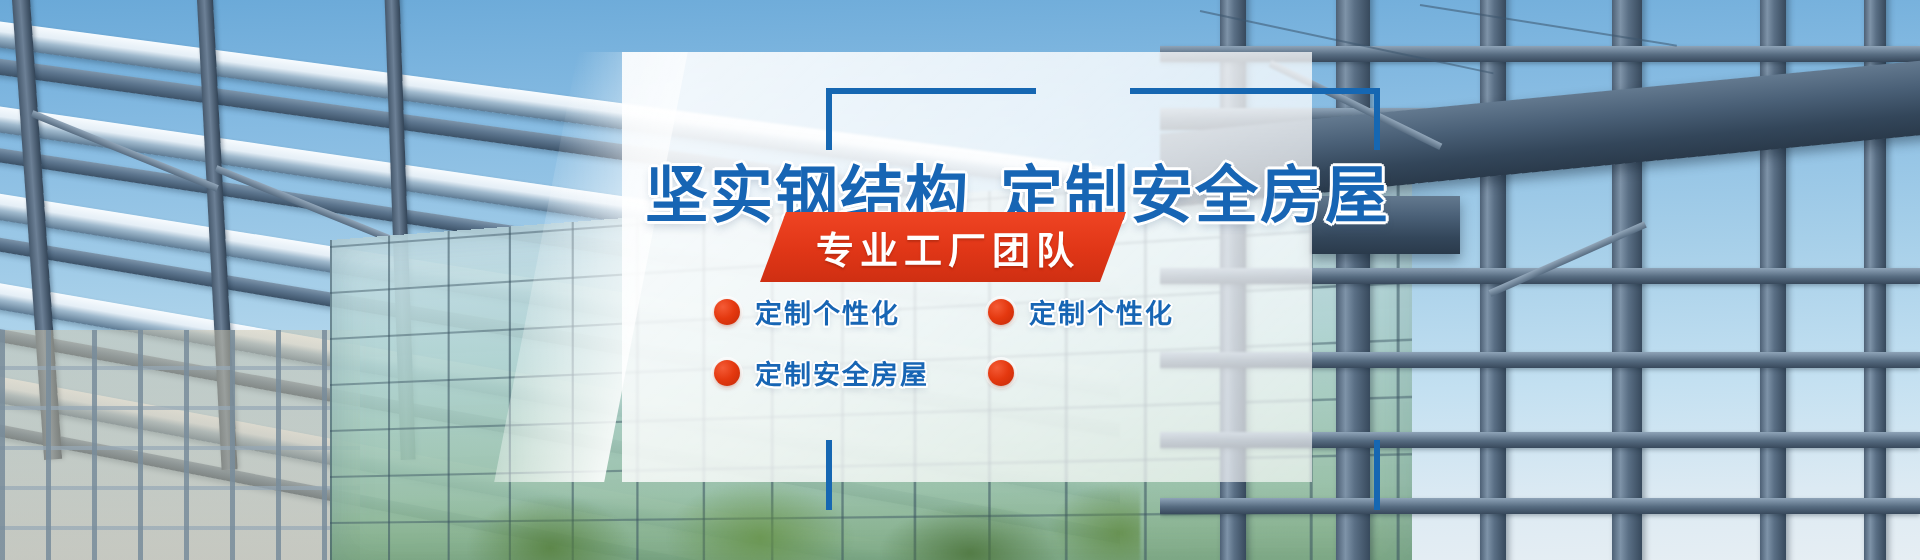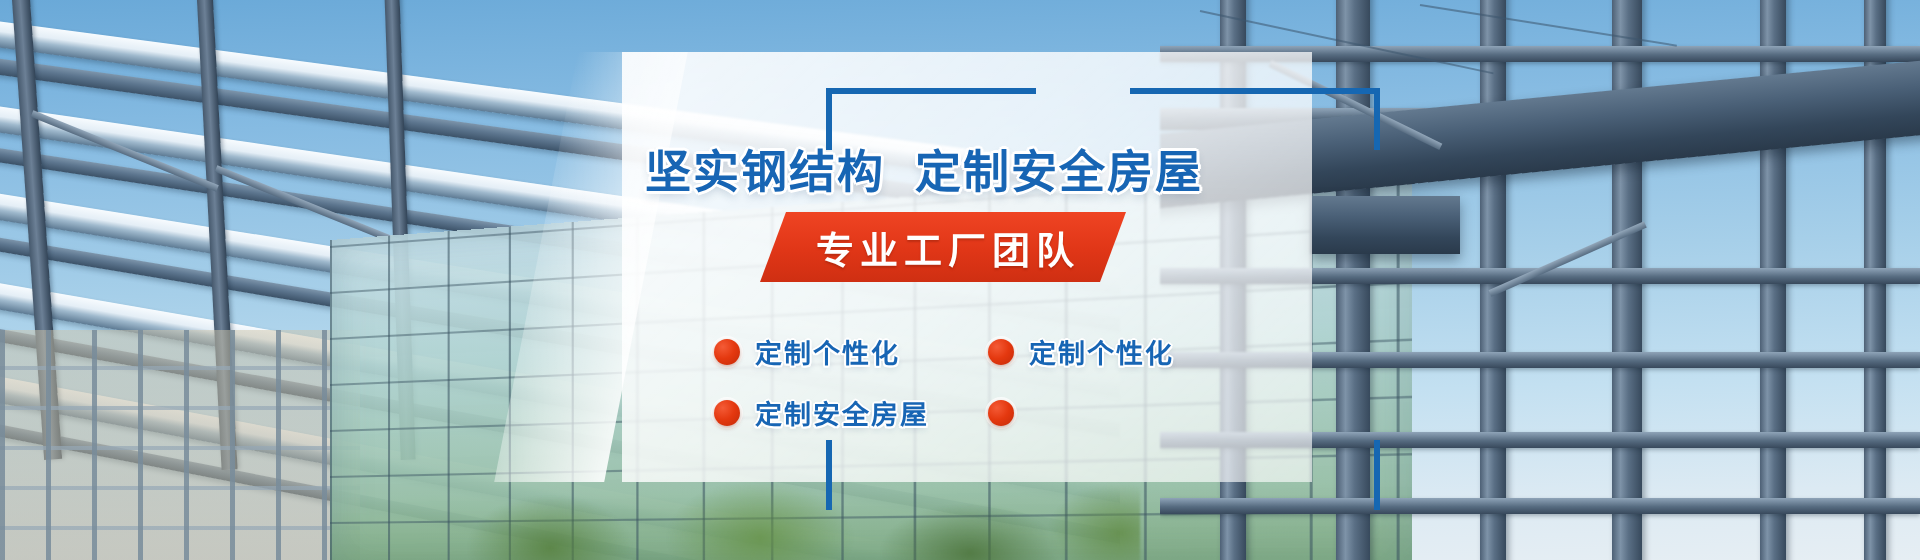--- a/index.html
+++ b/index.html
@@ -120,23 +120,23 @@
   .bracket{position:absolute;background:#1667b2;}
   .bk-tl-h{left:826px;top:88px;width:210px;height:6px;}
   .bk-tl-v{left:826px;top:88px;width:6px;height:62px;}
   .bk-tr-h{left:1130px;top:88px;width:250px;height:6px;}
   .bk-tr-v{left:1374px;top:88px;width:6px;height:62px;}
   .bk-bl-v{left:826px;top:440px;width:6px;height:70px;}
   .bk-br-v{left:1374px;top:440px;width:6px;height:70px;}
 
   
   .headline{
-    position:absolute;left:645px;top:135px;width:680px;
+    position:absolute;left:645px;top:144px;width:680px;
     font-family:"DejaVu Sans","Liberation Sans",sans-serif;
-    font-size:46px;font-weight:bold;letter-spacing:2px;
+    font-size:63px;font-weight:bold;letter-spacing:2px;
     color:#1765b4;white-space:nowrap;
     text-shadow:
       2px 2px 0 #ffffff, -2px 2px 0 #ffffff, 2px -2px 0 #ffffff, -2px -2px 0 #ffffff,
       0 3px 0 #ffffff, 3px 0 0 #ffffff, 0 -3px 0 #ffffff, -3px 0 0 #ffffff,
       0 5px 9px rgba(35,70,110,.25);
   }
   .headline .gap{display:inline-block;width:30px;}
 
   
   .ribbon{
@@ -151,21 +151,21 @@
     font-family:"DejaVu Sans","Liberation Sans",sans-serif;
     font-size:38px;font-weight:bold;color:#ffffff;letter-spacing:6px;
     white-space:nowrap;
     text-shadow:0 2px 2px rgba(120,25,5,.35);
   }
 
   
   .features{
     position:absolute;left:714px;top:292px;width:560px;
     display:grid;grid-template-columns:258px 258px;
-    row-gap:22px;column-gap:16px;margin-top:40px;
+    row-gap:22px;column-gap:16px;
   }
   .feat{display:flex;align-items:center;gap:15px;}
   .dot{
     width:26px;height:26px;border-radius:50%;flex:0 0 26px;
     background:radial-gradient(circle at 34% 30%,#f45b36 0%,#e4380f 48%,#c42a08 100%);
     box-shadow:0 2px 4px rgba(120,35,10,.35), 0 0 0 3px rgba(255,255,255,.75);
   }
   .feat-label{
     font-family:"DejaVu Sans","Liberation Sans",sans-serif;
     font-size:27px;font-weight:bold;color:#1765b4;letter-spacing:2px;

